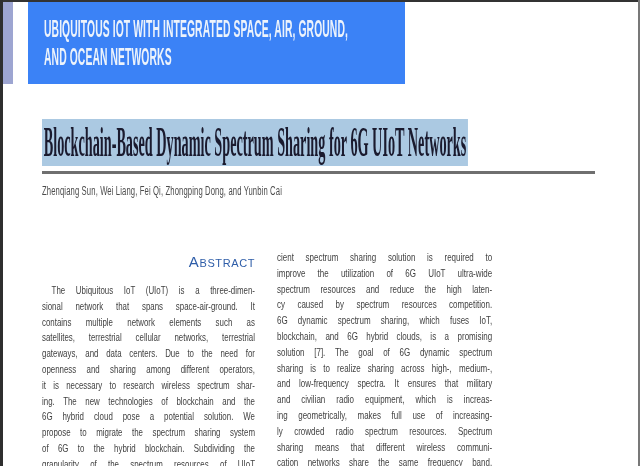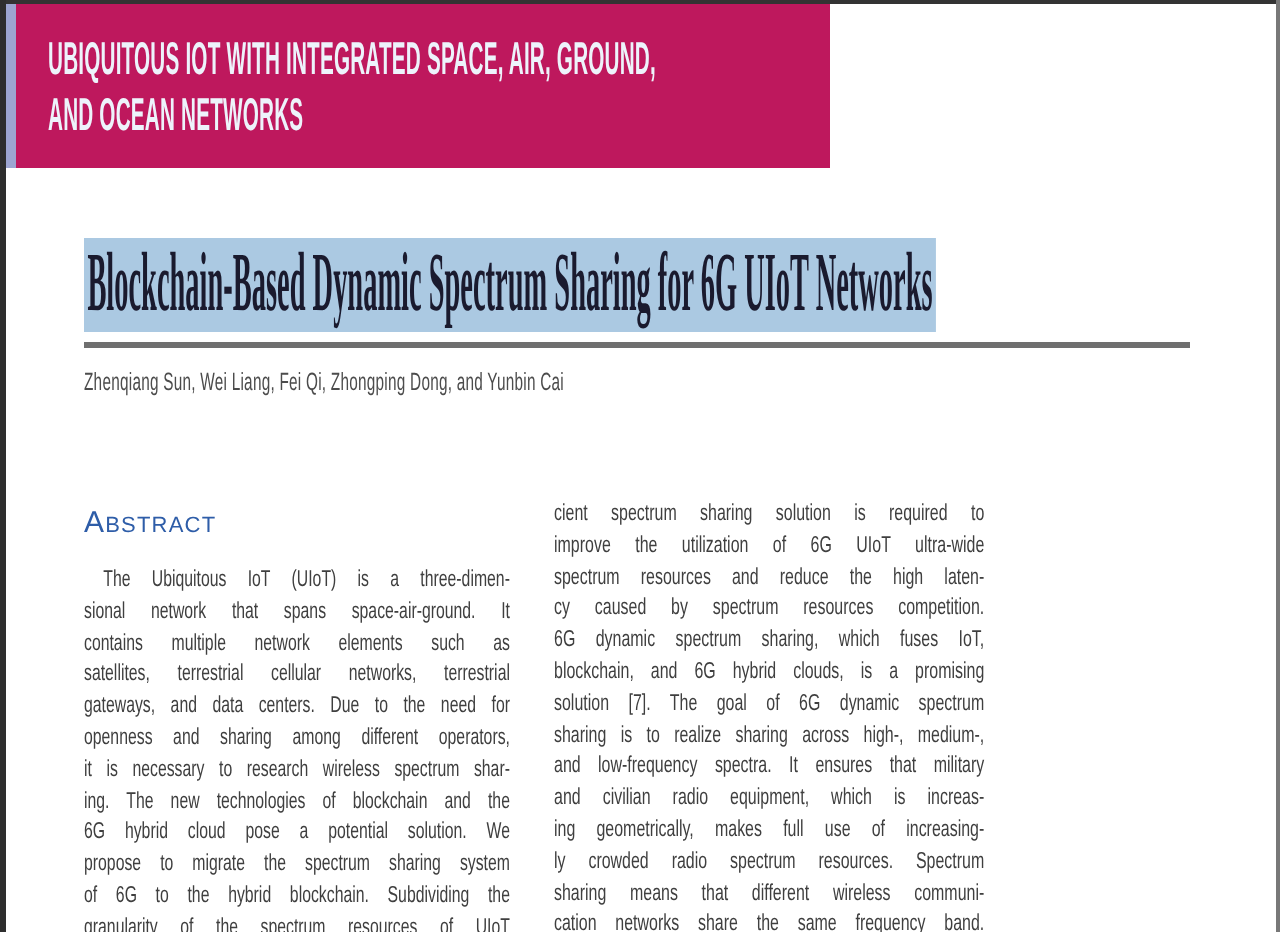--- a/index.html
+++ b/index.html
@@ -10,21 +10,21 @@
     overflow: hidden;
     font-family: "Liberation Sans", sans-serif;
   }
   
   #edge-top    { position:absolute; left:0; top:0; width:640px; height:2px; background:#333; }
   #edge-left   { position:absolute; left:0; top:0; width:3px; height:466px; background:#2e2e2e; }
   #edge-right  { position:absolute; left:638px; top:0; width:2px; height:466px; background:#787878; }
 
   
   #lavender-strip { position:absolute; left:3px; top:2px; width:10px; height:82px; background:#9da5d1; }
-  #banner { position:absolute; left:8px; top:2px; width:407px; height:82px; background:#be185d; }
+  #banner { position:absolute; left:28px; top:2px; width:377px; height:82px; background:#3b82f6; }
   #banner-text {
     position:absolute; left:16px; top:13px;
     display:inline-block;
     font-weight:700; font-size:23px; line-height:28px;
     color:#edf3fb; letter-spacing:0.2px;
     transform-origin:left top; white-space:nowrap;
   }
   #banner-text div { white-space:nowrap; }
 
   
@@ -40,21 +40,21 @@
   #authors {
     position:absolute; left:42px; top:184px;
     display:inline-block; white-space:nowrap;
     font-size:12.5px; color:#4c4c4c; letter-spacing:0.2px;
     transform-origin:left top;
   }
 
   
   #abstract-heading {
     position:absolute; left:42px; top:253px; width:213px;
-    text-align:left; color:#2e5da8;
+    text-align:right; color:#2e5da8;
     font-size:11px; letter-spacing:0.6px;
   }
   #abstract-heading::first-letter { font-size:15px; }
 
   .column {
     position:absolute; width:310px;
     font-size:11.5px; line-height:15.8px; color:#3f3f3f;
     transform-origin:left top;
   }
   #left-column  { left:42px;  top:283px; transform:scaleX(0.687); }

